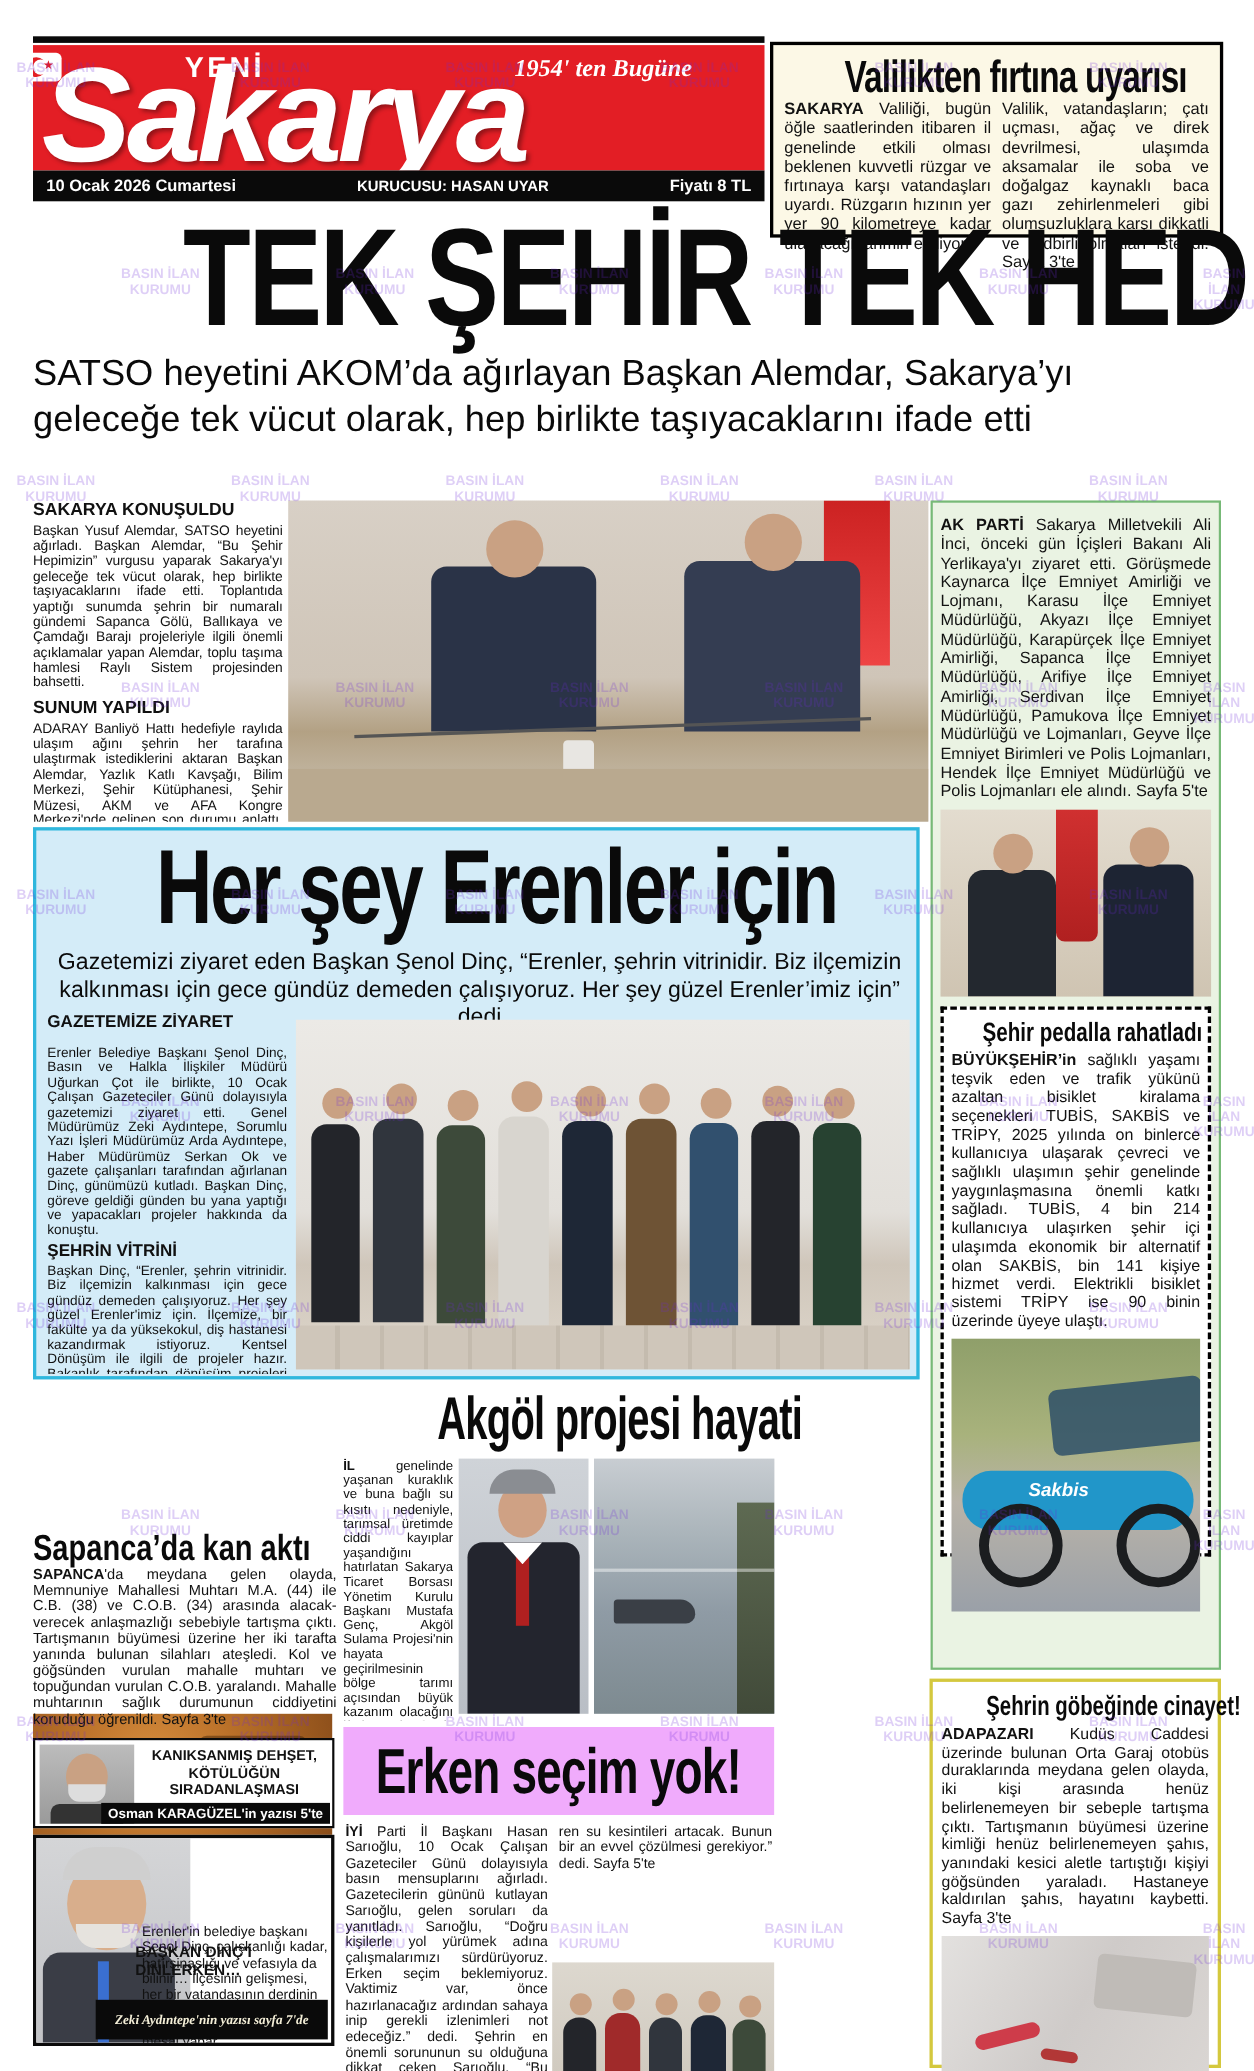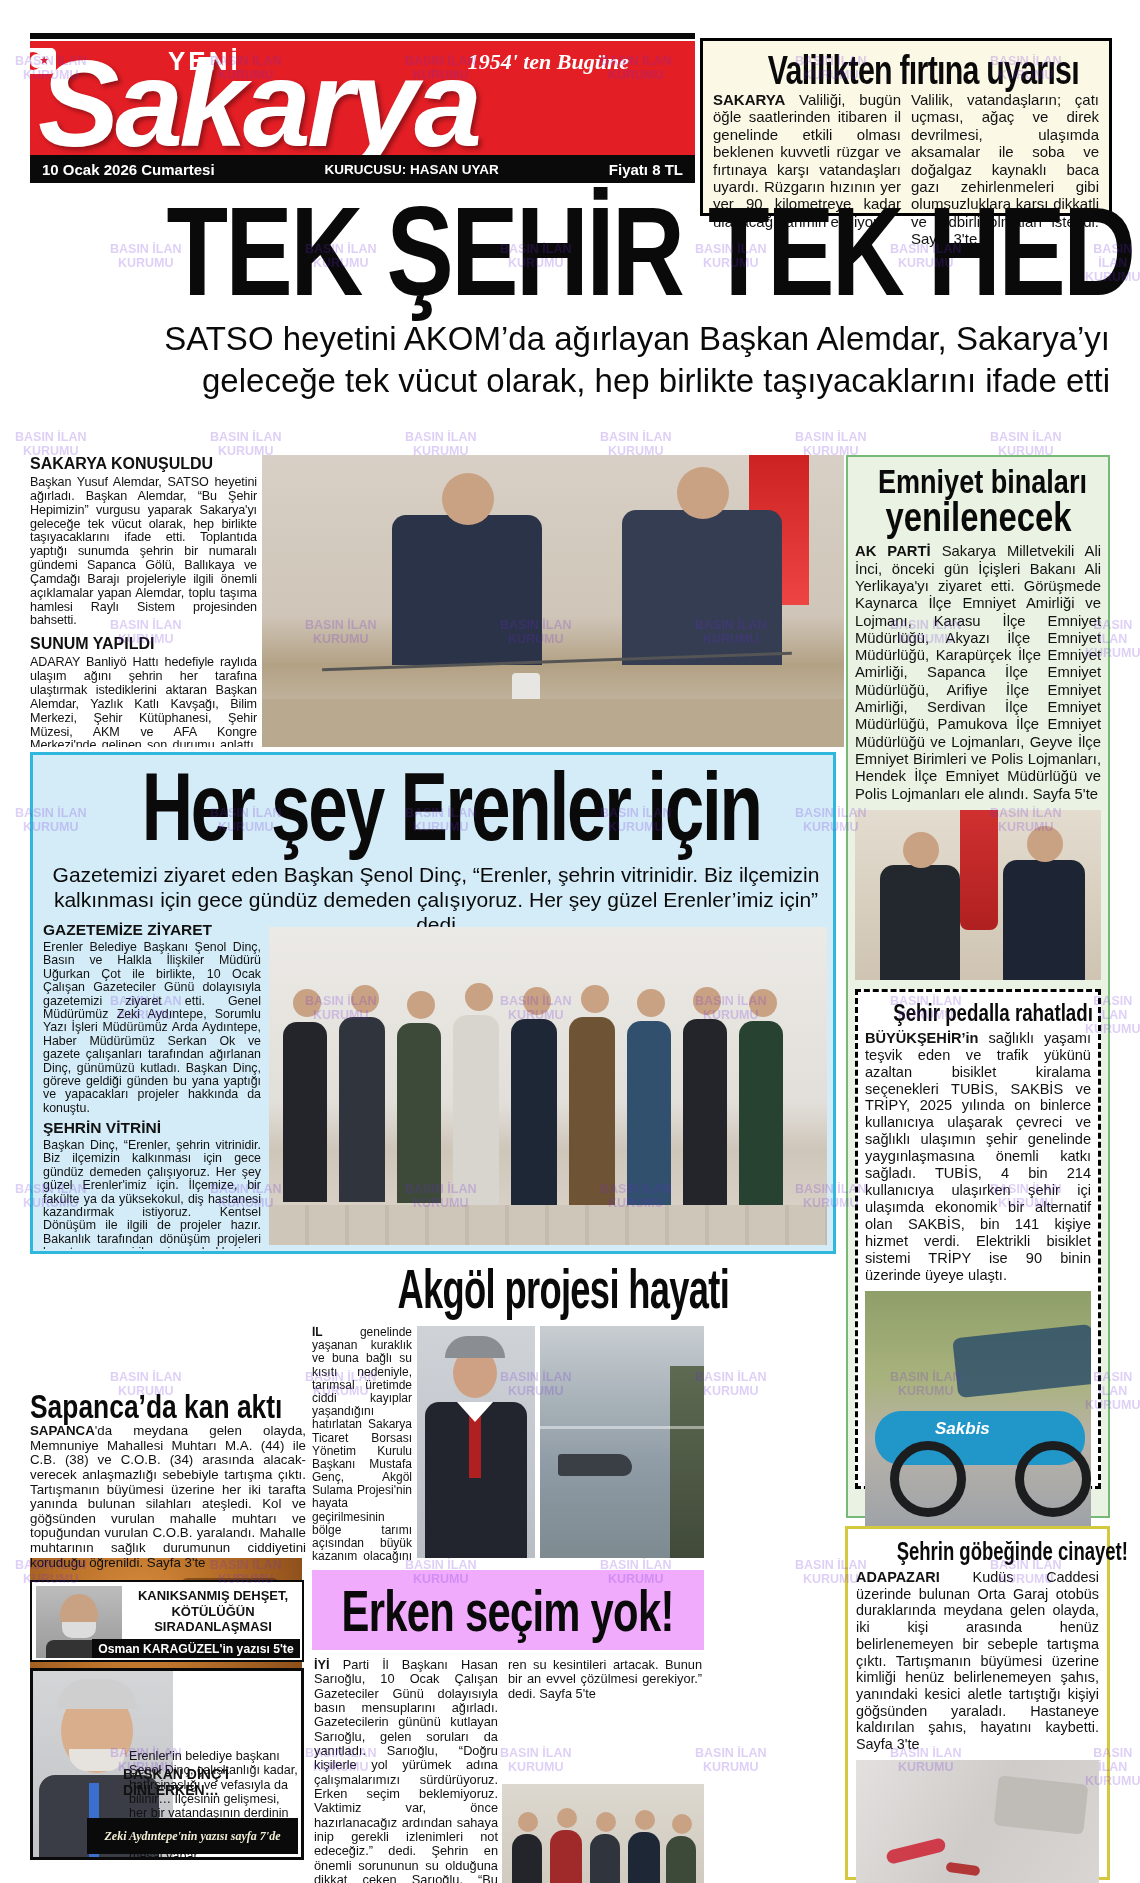--- a/index.html
+++ b/index.html
@@ -74,45 +74,41 @@
     </div>
     <div style="display:flex;gap:10px;margin-top:2px;">
       <p class="body-md jtext" style="flex:1;font-size:15px;line-height:1.16;"><b>SAKARYA</b><span> Valiliği, bugün öğle saatlerinden itibaren il genelinde etkili olması beklenen kuvvetli rüzgar ve fırtınaya karşı vatandaşları uyardı. Rüzgarın hızının yer yer 90 kilometreye kadar ulaşacağı tahmin ediliyor.</span></p>
       <p class="body-md jtext" style="flex:1;font-size:15px;line-height:1.16;">Valilik, vatandaşların; çatı uçması, ağaç ve direk devrilmesi, ulaşımda aksamalar ile soba ve doğalgaz kaynaklı baca gazı zehirlenmeleri gibi olumsuzluklara karşı dikkatli ve tedbirli olmaları istendi. Sayfa 3'te</p>
     </div>
   </div>
 
   <div class="abs" style="left:30px;top:192px;width:1080px;height:122px;text-align:center;">
     <span class="cx hl" style="font-size:126px;letter-spacing:-3px;transform:scaleX(.8);line-height:.95;">TEK ŞEHİR TEK HEDEF</span>
   </div>
-  <div class="abs" style="left:30px;top:318px;width:1080px;text-align:right;font-size:33px;line-height:1.27;color:#0a0a0a;">SATSO heyetini AKOM’da ağırlayan Başkan Alemdar, Sakarya’yı geleceğe tek vücut olarak, hep birlikte taşıyacaklarını ifade etti</div>
+  <div class="abs" style="left:30px;top:318px;width:1080px;text-align:left;font-size:33px;line-height:1.27;color:#0a0a0a;">SATSO heyetini AKOM’da ağırlayan Başkan Alemdar, Sakarya’yı geleceğe tek vücut olarak, hep birlikte taşıyacaklarını ifade etti</div>
 
   <div class="abs" style="left:30px;top:455px;width:227px;height:292px;overflow:hidden;">
     <h3 class="sechead">SAKARYA KONUŞULDU</h3>
     <p class="body-sm jtext">Başkan Yusuf Alemdar, SATSO heyetini ağırladı. Başkan Alemdar, “Bu Şehir Hepimizin” vurgusu yaparak Sakarya'yı geleceğe tek vücut olarak, hep birlikte taşıyacaklarını ifade etti. Toplantıda yaptığı sunumda şehrin bir numaralı gündemi Sapanca Gölü, Ballıkaya ve Çamdağı Barajı projeleriyle ilgili önemli açıklamalar yapan Alemdar, toplu taşıma hamlesi Raylı Sistem projesinden bahsetti.</p>
     <h3 class="sechead" style="margin-top:7px;">SUNUM YAPILDI</h3>
     <p class="body-sm jtext">ADARAY Banliyö Hattı hedefiyle raylıda ulaşım ağını şehrin her tarafına ulaştırmak istediklerini aktaran Başkan Alemdar, Yazlık Katlı Kavşağı, Bilim Merkezi, Şehir Kütüphanesi, Şehir Müzesi, AKM ve AFA Kongre Merkezi'nde gelinen son durumu anlattı. Sunum sonrasında SATSO heyeti ve Büyükşehir yönetimi, şehrin geleceğini ilgilendiren çok önemli istişareler gerçekleştirdi. Sayfa 7'de</p>
   </div>
 
   <div class="abs photo" style="left:262px;top:455px;width:582px;height:292px;background:linear-gradient(#d8d0c6 0%,#cfc5b8 55%,#b3a184 72%,#cfc8bb 100%);">
     <div class="abs" style="right:35px;top:0;width:60px;height:150px;background:linear-gradient(#c22,#e44);"></div>
     <div class="suit" style="left:130px;top:60px;width:150px;height:150px;background:#2a3347;"></div>
     <div class="head" style="left:180px;top:18px;width:52px;height:52px;"></div>
     <div class="suit" style="left:360px;top:55px;width:160px;height:155px;background:#343d52;"></div>
     <div class="head" style="left:415px;top:12px;width:52px;height:52px;"></div>
     <div class="abs" style="left:60px;top:205px;width:470px;height:3px;background:#555;transform:rotate(-2deg);"></div>
     <div class="abs" style="left:250px;top:218px;width:28px;height:40px;background:#e8e6e2;border-radius:4px;"></div>
     <div class="abs" style="left:0;bottom:0;width:100%;height:48px;background:#b9a98f;"></div>
   </div>
 
   <div class="abs greenbox" style="left:846px;top:455px;width:264px;height:1063px;">
-    <div style="text-align:center;margin-top:2px;">
-      <span class="cx hl" style="font-size:33px;transform:scaleX(.82);line-height:.95;">Emniyet binaları</span><br>
-      <span class="cx hl" style="font-size:40px;transform:scaleX(.82);line-height:1;">yenilenecek</span>
-    </div>
     <p class="jtext" style="font-size:14.8px;line-height:1.17;margin-top:6px;"><b>AK PARTİ</b><span> Sakarya Milletvekili Ali İnci, önceki gün İçişleri Bakanı Ali Yerlikaya'yı ziyaret etti. Görüşmede Kaynarca İlçe Emniyet Amirliği ve Lojmanı, Karasu İlçe Emniyet Müdürlüğü, Akyazı İlçe Emniyet Müdürlüğü, Karapürçek İlçe Emniyet Amirliği, Sapanca İlçe Emniyet Müdürlüğü, Arifiye İlçe Emniyet Amirliği, Serdivan İlçe Emniyet Müdürlüğü, Pamukova İlçe Emniyet Müdürlüğü ve Lojmanları, Geyve İlçe Emniyet Birimleri ve Polis Lojmanları, Hendek İlçe Emniyet Müdürlüğü ve Polis Lojmanları ele alındı. Sayfa 5'te</span></p>
     <div class="photo" style="margin-top:7px;height:170px;background:linear-gradient(#e3dccf,#cfc4b2);">
       <div class="abs" style="left:105px;top:0;width:38px;height:120px;background:linear-gradient(#d03030,#b02020);border-radius:0 0 8px 8px;"></div>
       <div class="suit" style="left:25px;top:55px;width:80px;height:115px;background:#23282f;"></div>
       <div class="head" style="left:48px;top:22px;width:36px;height:36px;"></div>
       <div class="suit" style="left:148px;top:50px;width:82px;height:120px;background:#1d2433;"></div>
       <div class="head" style="left:172px;top:16px;width:36px;height:36px;"></div>
     </div>
     <div class="dashedbox" style="margin-top:9px;height:500px;">
       <div style="text-align:center;">
@@ -128,21 +124,21 @@
       </div>
     </div>
   </div>
 
   <div class="abs cyanbox" style="left:30px;top:752px;width:806px;height:502px;overflow:hidden;">
     <div class="abs" style="left:0;top:4px;width:100%;text-align:center;">
       <span class="cx hl" style="font-size:96px;letter-spacing:-3px;transform:scaleX(.74);line-height:1;">Her şey Erenler için</span>
     </div>
     <div class="abs" style="left:14px;top:108px;width:778px;text-align:center;font-size:21px;line-height:1.18;color:#0a0a0a;">Gazetemizi ziyaret eden Başkan Şenol Dinç, “Erenler, şehrin vitrinidir. Biz ilçemizin kalkınması için gece gündüz demeden çalışıyoruz. Her şey güzel Erenler’imiz için” dedi</div>
     <div class="abs" style="left:10px;top:166px;width:218px;height:328px;overflow:hidden;">
-      <h3 style="font-size:15.5px;font-weight:700;margin-bottom:2px;">GAZETEMİZE ZİYARET</h3>
+      <h3 style="font-size:15.5px;font-weight:700;margin-bottom:12px;">GAZETEMİZE ZİYARET</h3>
       <p class="jtext" style="font-size:12.4px;line-height:1.08;">Erenler Belediye Başkanı Şenol Dinç, Basın ve Halkla İlişkiler Müdürü Uğurkan Çot ile birlikte, 10 Ocak Çalışan Gazeteciler Günü dolayısıyla gazetemizi ziyaret etti. Genel Müdürümüz Zeki Aydıntepe, Sorumlu Yazı İşleri Müdürümüz Arda Aydıntepe, Haber Müdürümüz Serkan Ok ve gazete çalışanları tarafından ağırlanan Dinç, günümüzü kutladı. Başkan Dinç, göreve geldiği günden bu yana yaptığı ve yapacakları projeler hakkında da konuştu.</p>
       <h3 style="font-size:15.5px;font-weight:700;margin:4px 0 2px;">ŞEHRİN VİTRİNİ</h3>
       <p class="jtext" style="font-size:12.4px;line-height:1.08;">Başkan Dinç, “Erenler, şehrin vitrinidir. Biz ilçemizin kalkınması için gece gündüz demeden çalışıyoruz. Her şey güzel Erenler'imiz için. İlçemize, bir fakülte ya da yüksekokul, diş hastanesi kazandırmak istiyoruz. Kentsel Dönüşüm ile ilgili de projeler hazır. Bakanlık tarafından dönüşüm projeleri hayata geçirilmesi bekleniyor. Dönüşüm ile birlikte ilçemiz daha da çok kalkınacak.” dedi. Haber: Mustafa SÜKE</p>
     </div>
     <div class="abs photo" style="left:236px;top:172px;width:558px;height:318px;background:linear-gradient(#eceae6 0%,#e2dfda 55%,#cfc6ba 70%,#ded7cc 100%);">
       <div class="suit" style="left:14px;top:95px;width:44px;height:180px;background:#23252a;"></div>
         <div class="head" style="left:24px;top:62px;width:28px;height:28px;"></div>
       <div class="suit" style="left:70px;top:90px;width:46px;height:185px;background:#30353d;"></div>
         <div class="head" style="left:82px;top:58px;width:28px;height:28px;"></div>
       <div class="suit" style="left:128px;top:96px;width:44px;height:180px;background:#3d4a3a;"></div>

